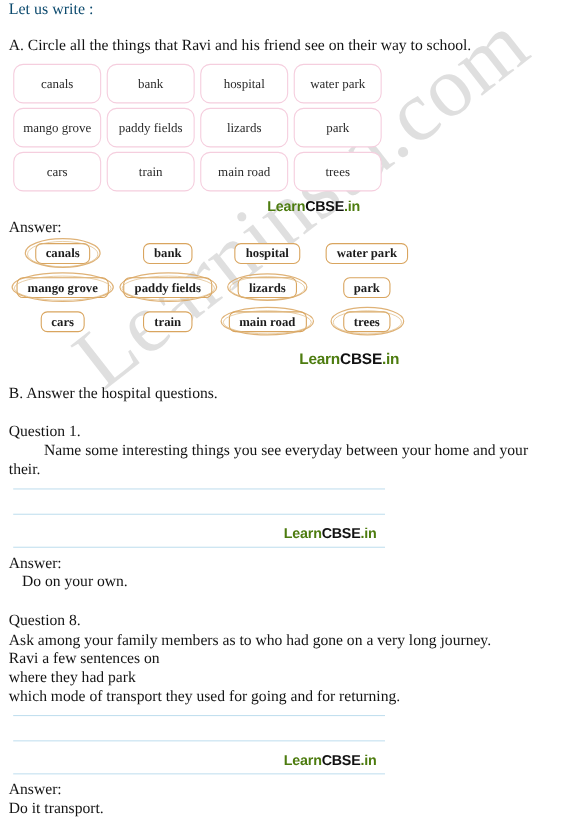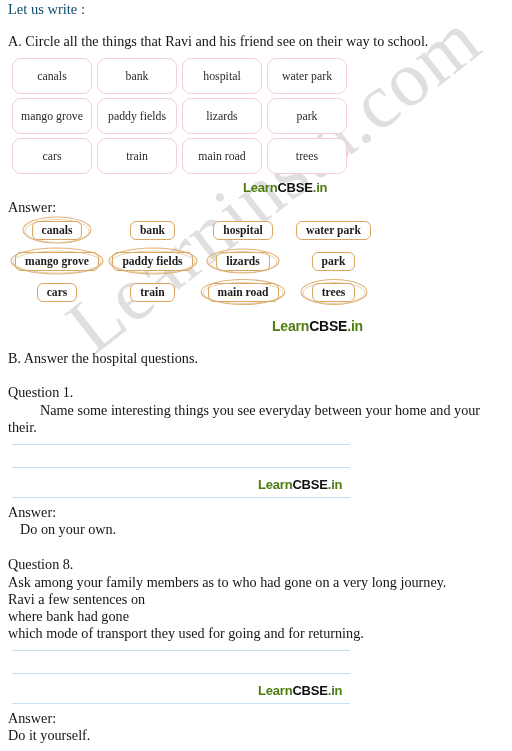--- a/index.html
+++ b/index.html
@@ -281,28 +281,28 @@
     <div class="logo" style="left:258px; top:477px;">
       <span class="l1">Learn</span><span class="l2">CBSE</span><span class="l3">.in</span>
     </div>
 
     <div class="para" style="left:8px; top:504px;">Answer:</div>
     <div class="para" style="left:8px; top:521px;margin-left:12px;">Do on your own.</div>
 
     <div class="para" style="left:8px; top:556px;">Question 8.</div>
     <div class="para" style="left:8px; top:574px;">Ask among your family members as to who had gone on a very long journey.</div>
     <div class="para" style="left:8px; top:591px;">Ravi a few sentences on</div>
-    <div class="para" style="left:8px; top:608px;">where bank had gone</div>
+    <div class="para" style="left:8px; top:608px;">where they had park</div>
     <div class="para" style="left:8px; top:625px;">which mode of transport they used for going and for returning.</div>
 
     <div class="rule" style="top:650px;"></div>
     <div class="rule" style="top:673px;"></div>
     <div class="rule" style="top:703px;"></div>
 
     <div class="logo" style="left:258px; top:683px;">
       <span class="l1">Learn</span><span class="l2">CBSE</span><span class="l3">.in</span>
     </div>
 
     <div class="para" style="left:8px; top:710px;">Answer:</div>
-    <div class="para" style="left:8px; top:727px;">Do it yourself.</div>
+    <div class="para" style="left:8px; top:727px;">Do it transport.</div>
 
   </div>
 </div>
 
 </body></html>

